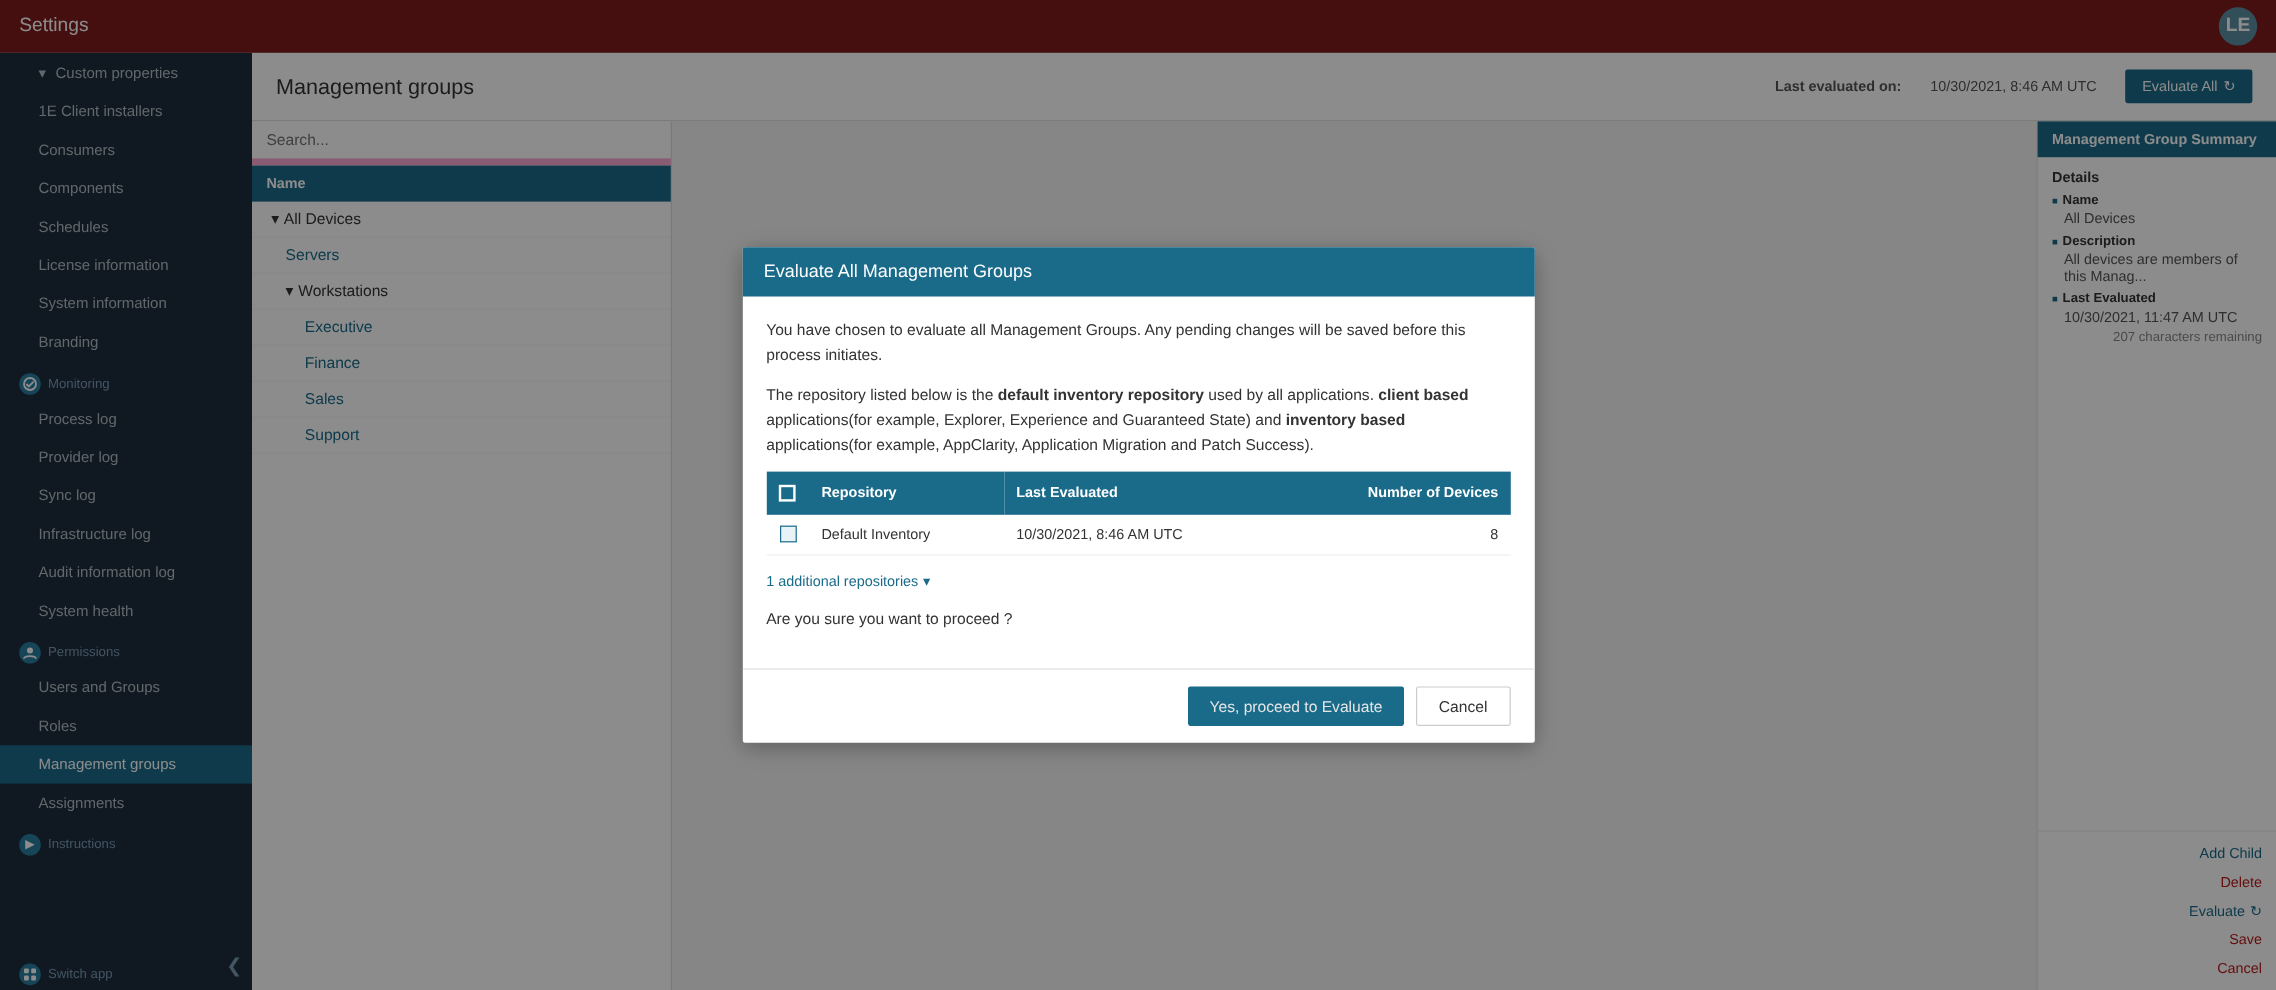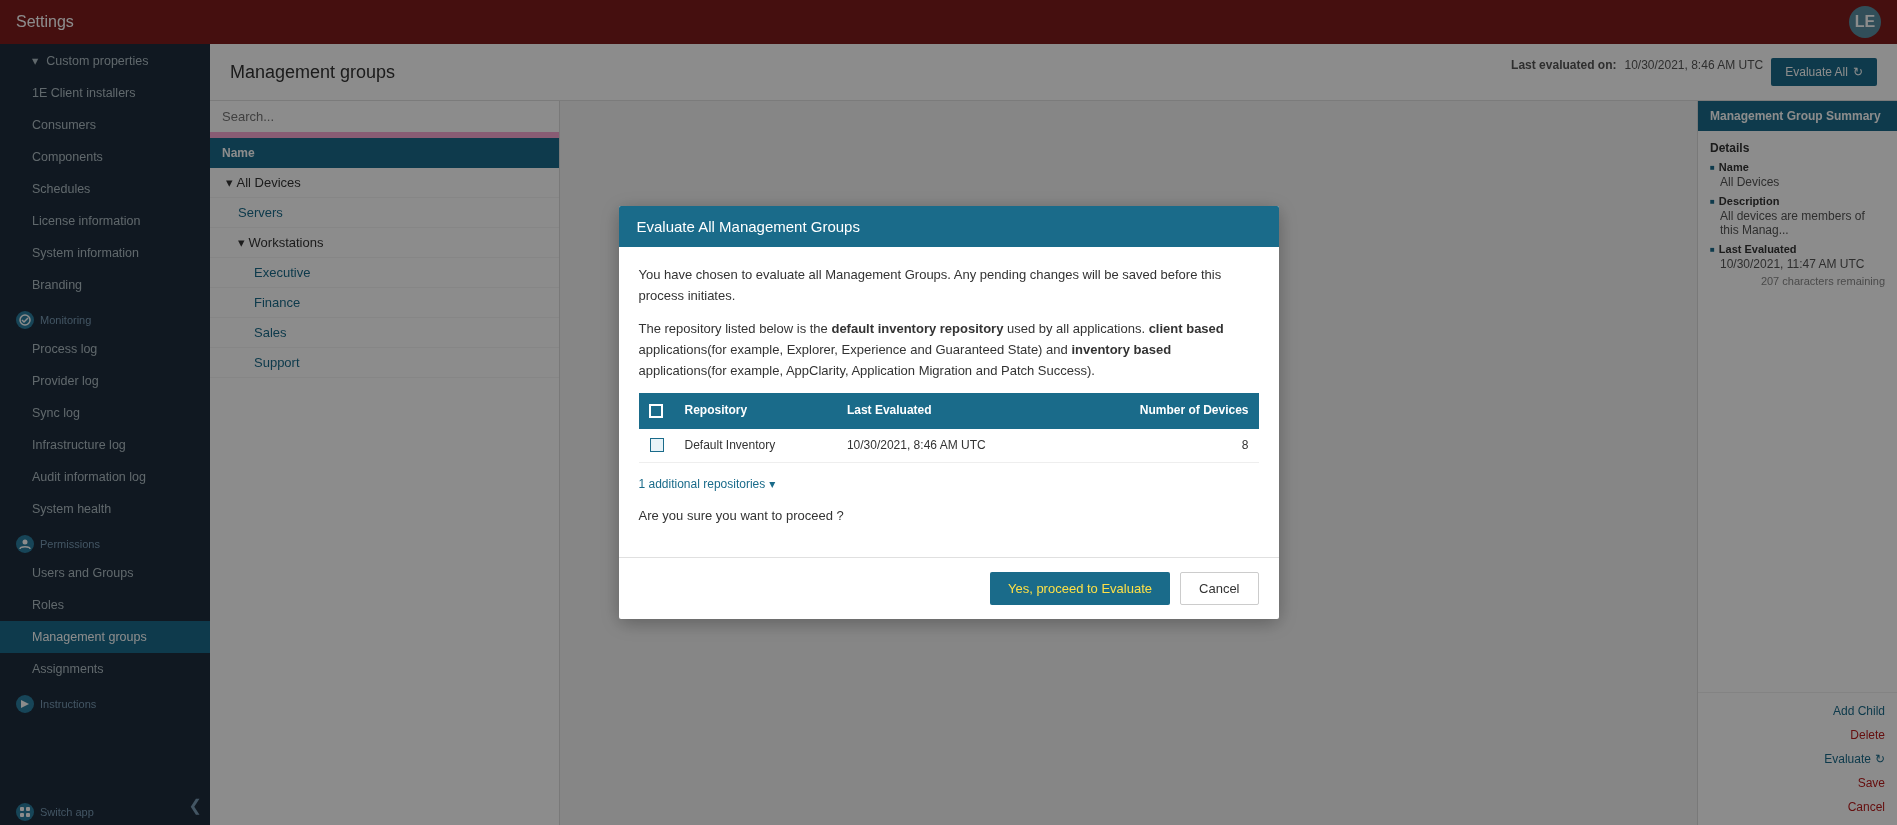--- a/index.html
+++ b/index.html
@@ -82,21 +82,21 @@
     .content-header {
       background: #fff;
       padding: 14px 20px;
       display: flex;
       align-items: center;
       justify-content: space-between;
       border-bottom: 1px solid #e0e0e0;
       flex-shrink: 0;
     }
     .content-header-title { font-size: 18px; color: #333; font-weight: 400; }
-    .content-header-right { display: flex; gap: 8px; font-size: 12px; color: #555; }
+    .content-header-right { display: flex; align-items: center; gap: 24px; font-size: 12px; color: #555; }
     .btn-evaluate-all {
       background: #1a6b8a;
       color: #fff;
       border: none;
       padding: 7px 14px;
       cursor: pointer;
       font-size: 12px;
       border-radius: 2px;
       display: flex; align-items: center; gap: 5px;
     }
@@ -280,21 +280,21 @@
     .proceed-question { font-size: 13px; color: #333; }
     .modal-footer {
       padding: 14px 20px;
       border-top: 1px solid #e0e0e0;
       display: flex;
       justify-content: flex-end;
       gap: 10px;
     }
     .btn-proceed {
       background: #1a6b8a;
-      color: #fde047;
+      color: #e5e5e5;
       border: none;
       padding: 8px 18px;
       cursor: pointer;
       font-size: 13px;
       border-radius: 2px;
     }
     .btn-cancel-modal {
       background: transparent;
       color: #333;
       border: 1px solid #ccc;

